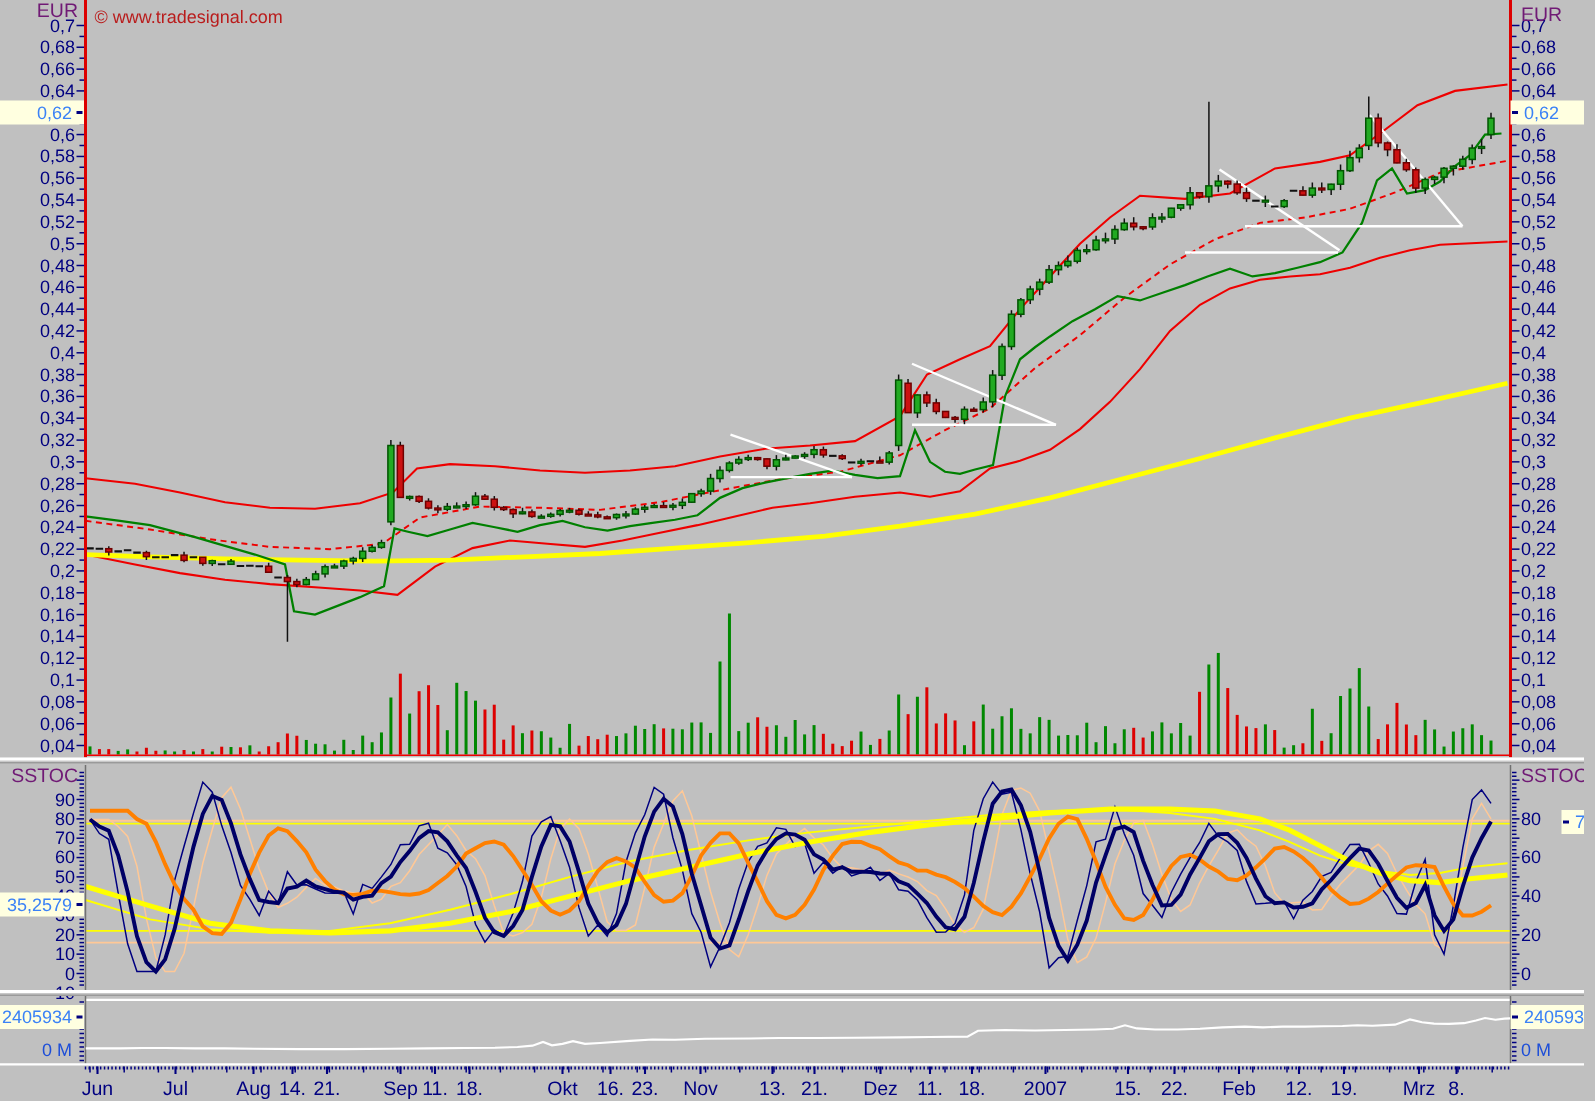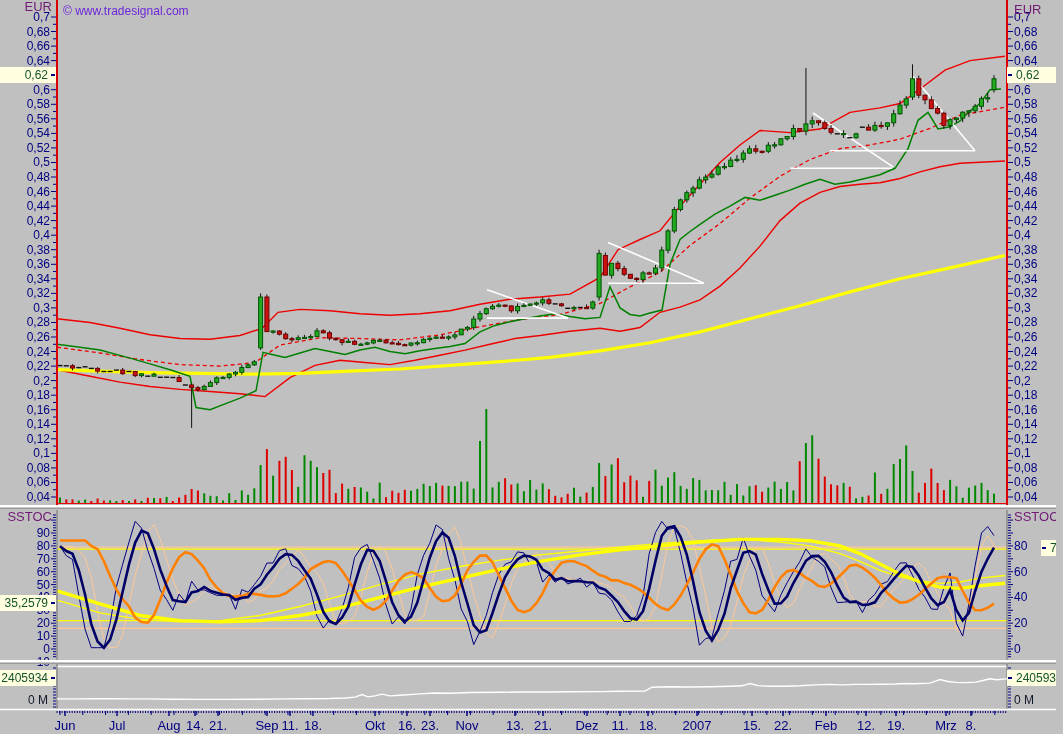--- a/index.html
+++ b/index.html
@@ -1,28 +1,28 @@
 <!DOCTYPE html>
 <html><head>
 <meta charset="utf-8">
 <style>
   html,body{margin:0;padding:0;background:#c0c0c0;}
   .screen{position:relative;width:1056px;height:734px;background:#c0c0c0;overflow:hidden;
           font-family:"Liberation Sans",sans-serif;}
   svg{position:absolute;left:0;top:0;}
   .lbl{position:absolute;color:#701a75;font-size:13px;line-height:14px;}
   .lbl.ra{text-align:right;}
-  .copyright{position:absolute;left:63px;top:4px;color:#6d28d9;font-size:12px;}
-  .hl{position:absolute;background:#ffffe0;color:#14532d;font-size:12px;line-height:16px;height:16px;}
+  .copyright{position:absolute;left:63px;top:4px;color:#b91c1c;font-size:12px;}
+  .hl{position:absolute;background:#ffffe0;color:#3b82f6;font-size:12px;line-height:16px;height:16px;}
   .hl .dash{position:absolute;top:7px;width:4px;height:2px;background:#000080;}
   .hl.l{left:0;width:56px;text-align:right;padding:0;}
   .hl.l span{margin-right:8px;}
   .hl.r{left:1007px;width:56px;}
   .hl.r span{margin-left:9px;}
-  .zm{position:absolute;color:#0f172a;font-size:12px;}
+  .zm{position:absolute;color:#1d4ed8;font-size:12px;}
 </style>
 </head>
 <body>
 
 <div class="screen">
   <svg id="chart" width="1063" height="734">
       <defs>
         <clipPath id="cpMain">
           <rect x="57" y="0" width="950" height="505"></rect>
         </clipPath>

